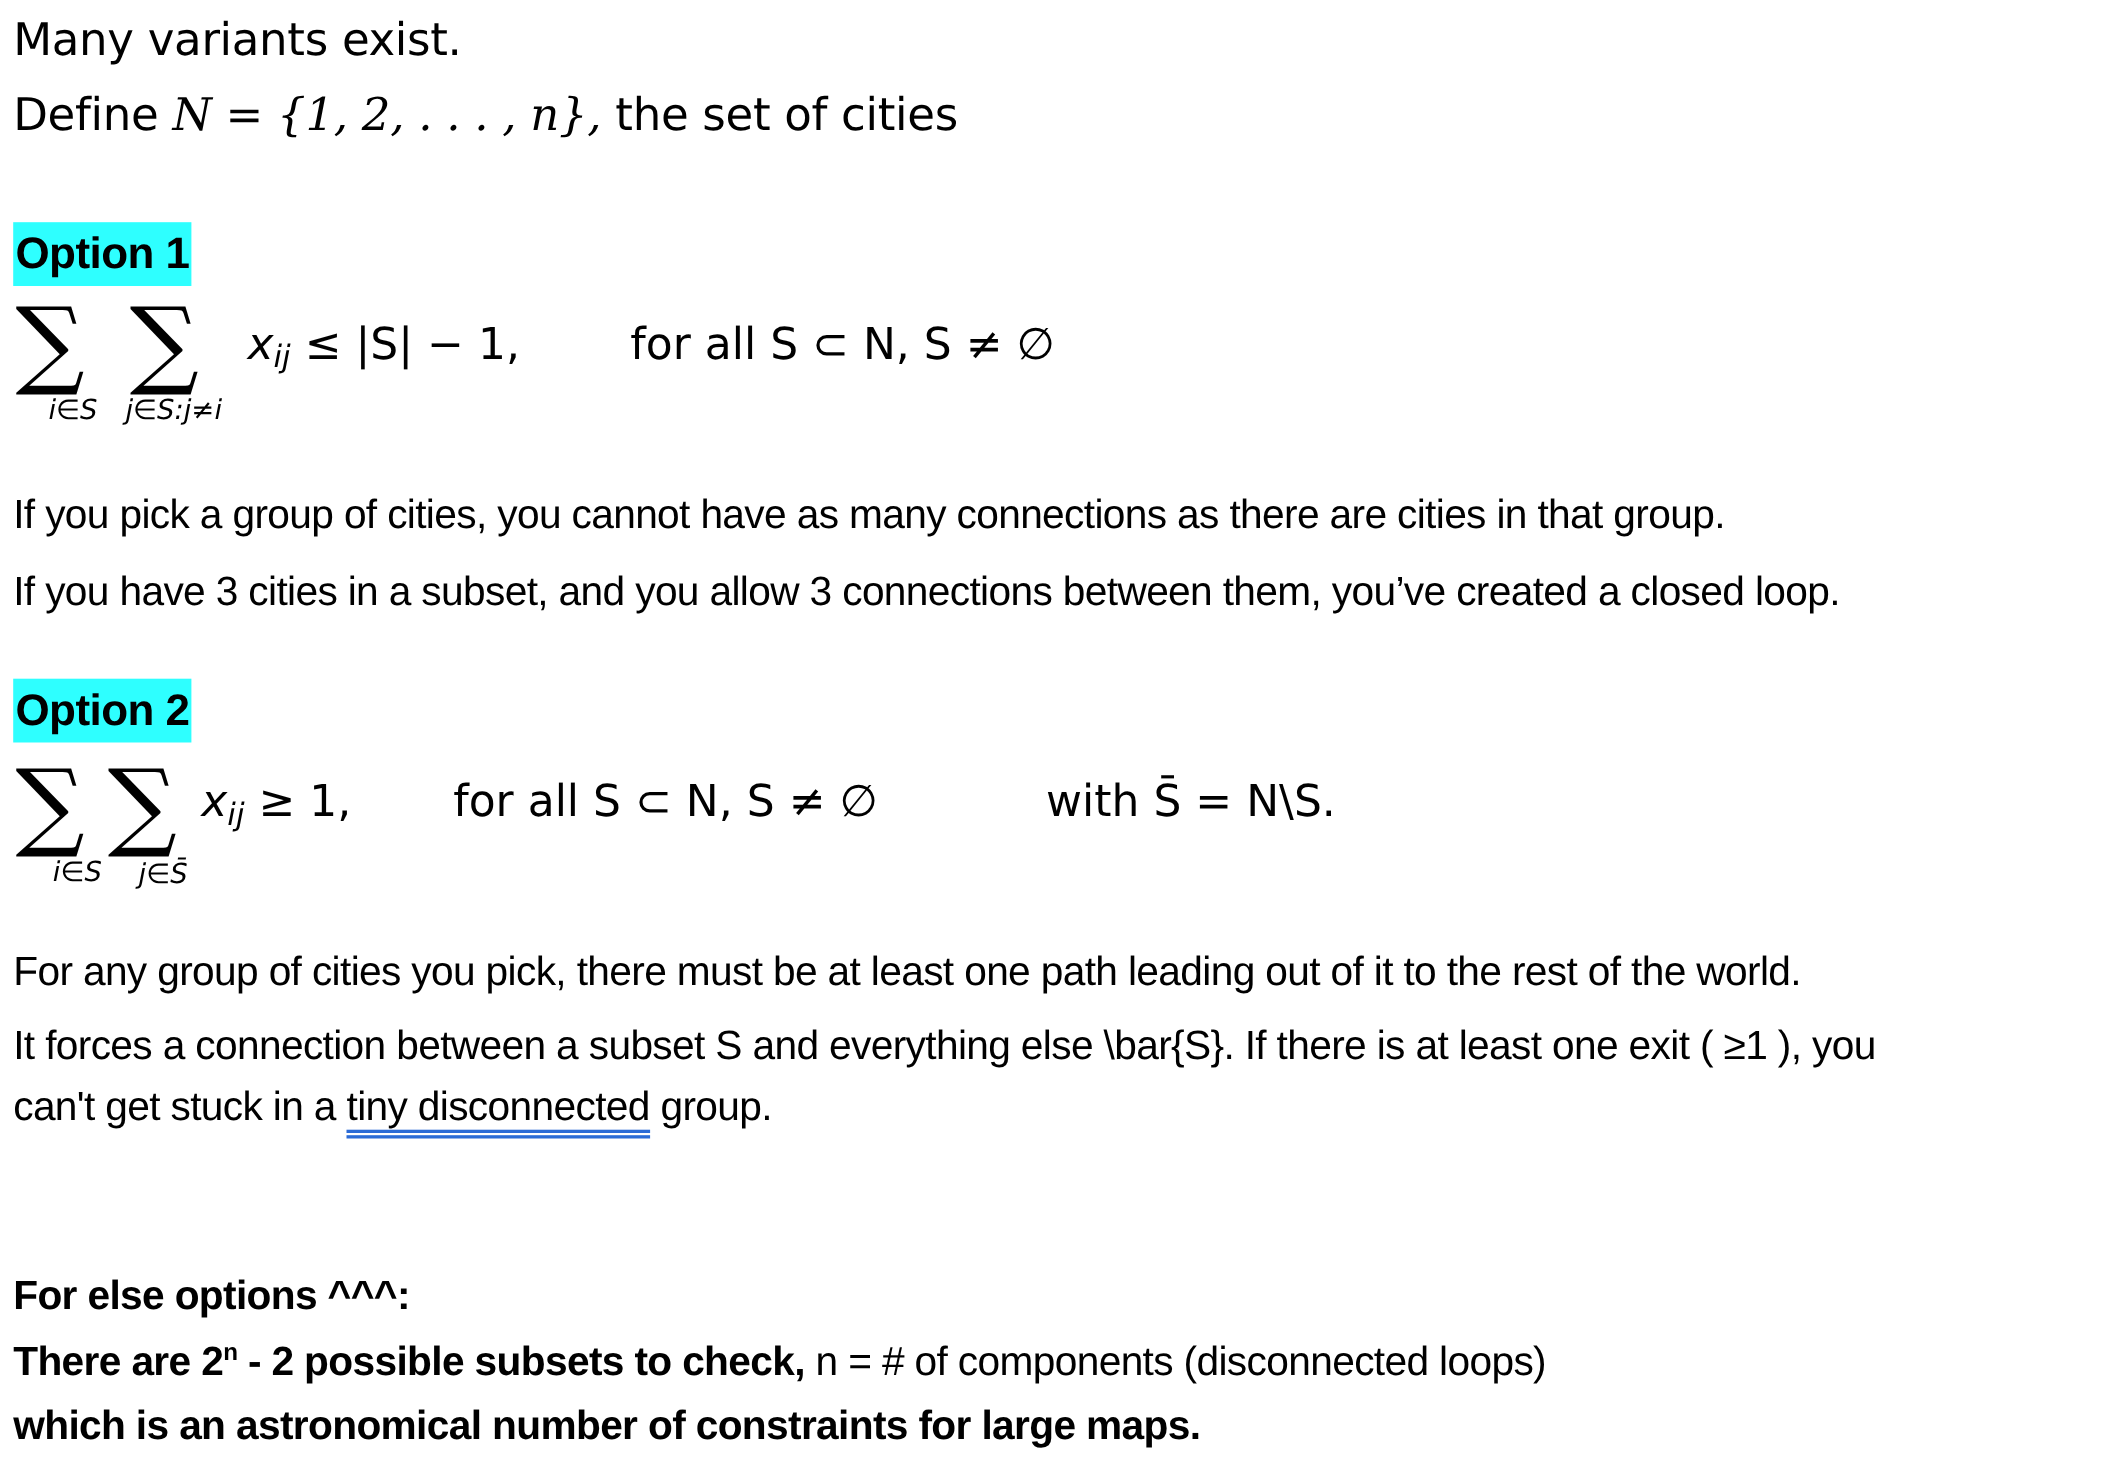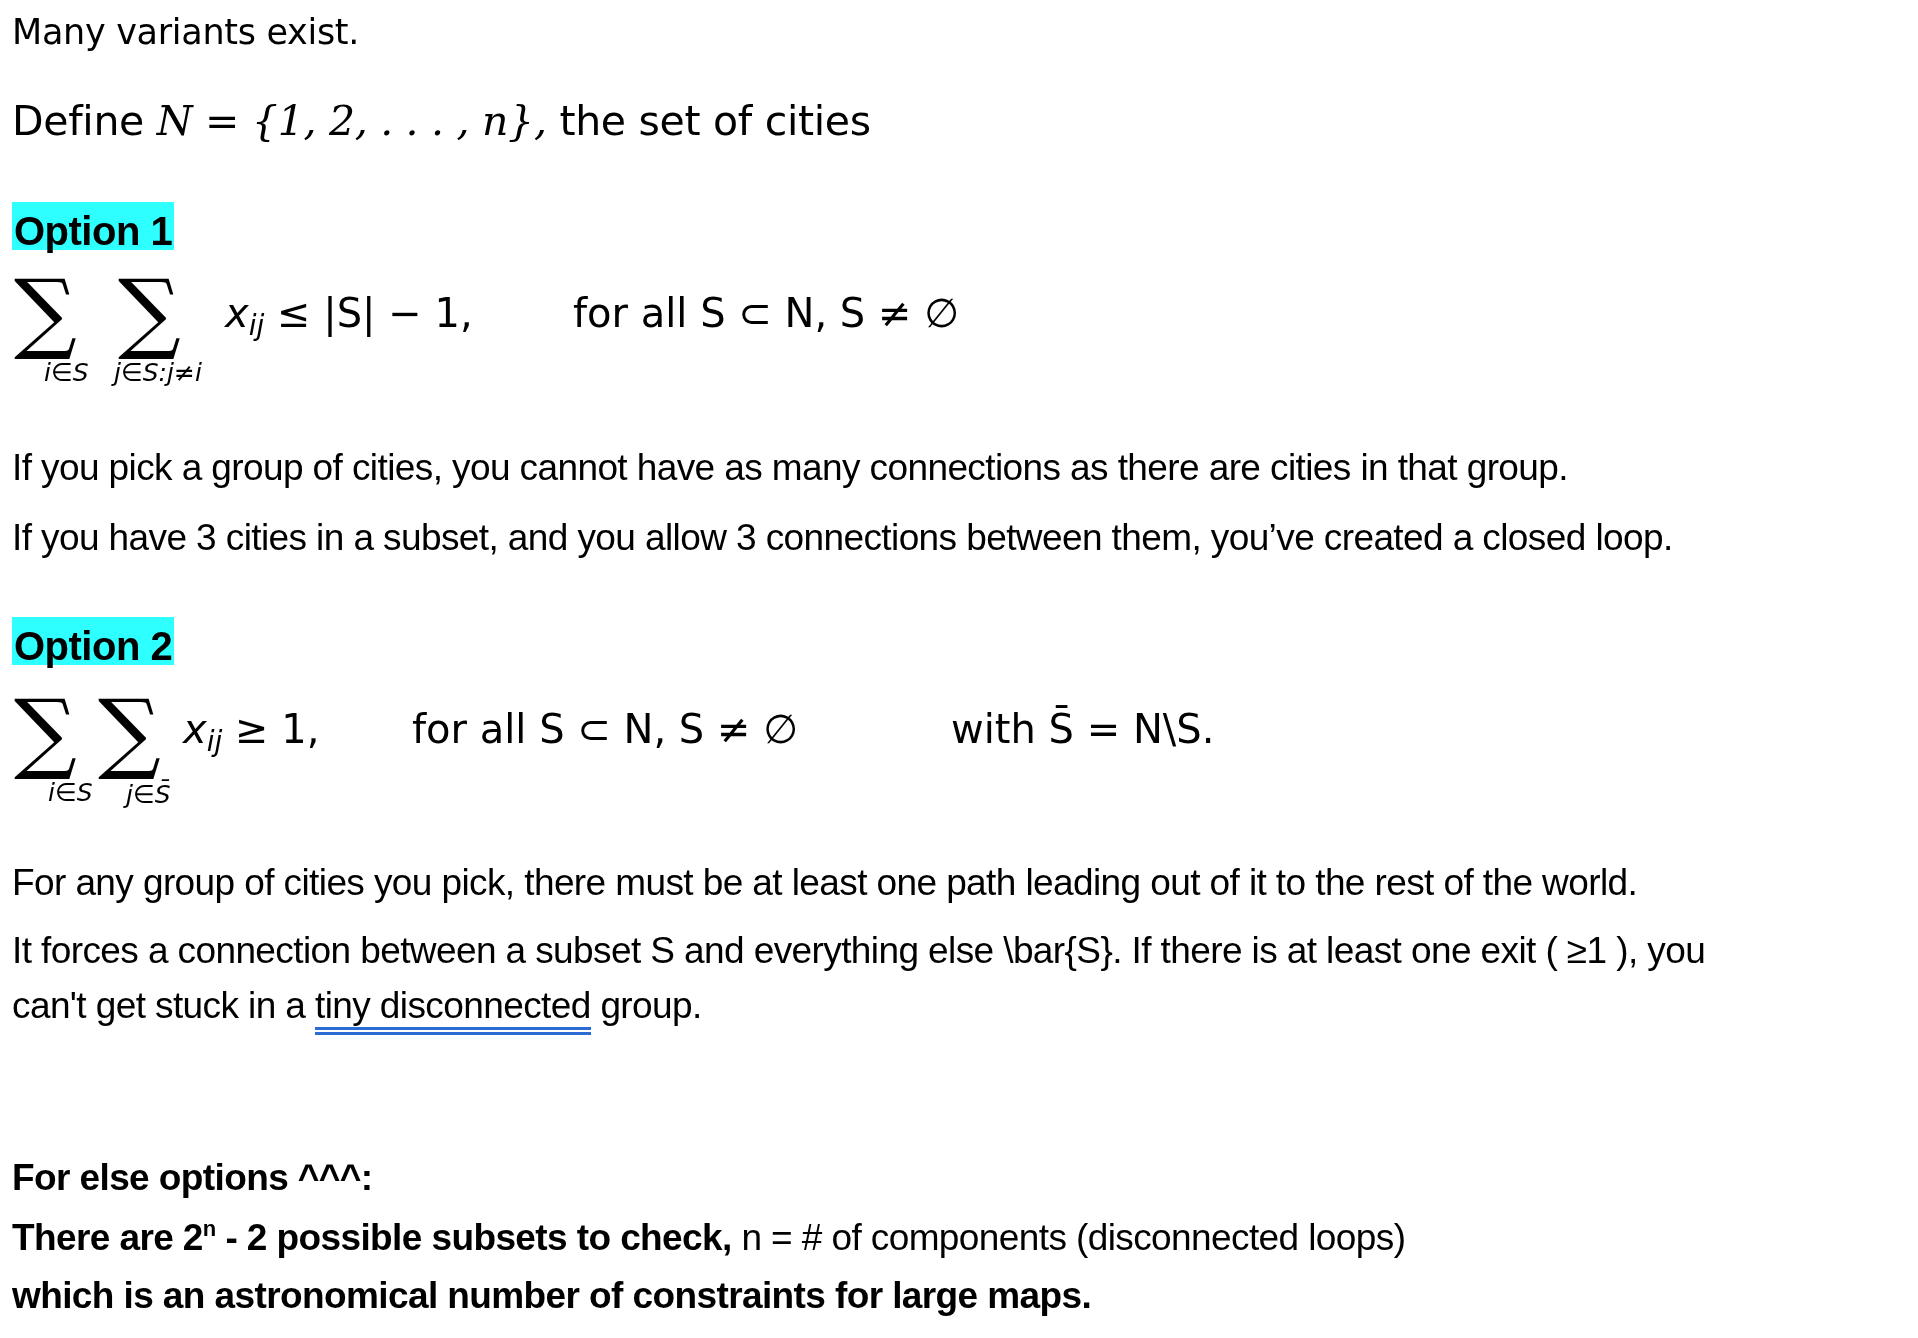--- a/index.html
+++ b/index.html
@@ -1,35 +1,35 @@
 <!DOCTYPE html>
 <html><head>
 <meta charset="utf-8">
 <style>
   html, body { margin:0; padding:0; background:#ffffff; }
   body { width:1918px; height:1338px; position:relative; overflow:hidden; color:#000; }
   .abs { position:absolute; white-space:nowrap; }
   .sans { font-family:"DejaVu Sans", sans-serif; }
   .body { font-family:"Liberation Sans", sans-serif; font-size:37px; letter-spacing:-0.6px; transform-origin:left top; }
   .bold { font-weight:bold; }
-  .hl { background:#2effff; padding:0 2px; font-family:"Liberation Sans", sans-serif; font-weight:bold; font-size:40px; letter-spacing:-0.5px; line-height:58px; height:48px; }
+  .hl { background:#2effff; padding:0 2px; font-family:"Liberation Sans", sans-serif; font-weight:bold; font-size:40px; letter-spacing:-0.5px; line-height:58px; height:58px; }
   .ital { font-style:italic; }
   .sigma { font-family:"DejaVu Serif", serif; font-size:88px; line-height:1; }
   .sub { font-family:"DejaVu Sans", sans-serif; font-style:italic; font-size:25px;margin-left:22px; }
   .math { font-family:"DejaVu Sans", sans-serif; font-size:40px; }
   .xsub { font-size:28px; font-style:italic; vertical-align:-8px; }
   .underline-dbl { position:relative; }
   .underline-dbl::after { content:""; position:absolute; left:0; right:0; bottom:-9px; height:2px; border-top:3px solid #2b6bd6; border-bottom:3px solid #2b6bd6; }
   sup { font-size:22px; vertical-align:14px; line-height:0; }
 </style>
 </head>
 <body>
 
-<div class="abs sans" style="left:12px; top:12px; font-size:35px; letter-spacing:-0.3px;">Many variants exist.</div>
-<div class="abs sans" style="left:12px; top:80px; font-size:41px; letter-spacing:-0.3px;margin-top:17px;">
+<div class="abs sans" style="left:12px; top:12px; font-size:41px; letter-spacing:-0.3px;">Many variants exist.</div>
+<div class="abs sans" style="left:12px; top:80px; font-size:41px; letter-spacing:-0.3px;">
   <span>Define</span>
   <span class="ital" style="font-family:'DejaVu Serif', serif;">N = {1, 2, . . . , n},</span>
   <span>the set of cities</span>
 </div>
 
 <div class="abs hl" style="left:12px; top:202px;">Option 1</div>
 
 <div class="abs sigma" style="left:14px; top:268px;">∑</div>
 <div class="abs sigma" style="left:118px; top:268px;">∑</div>
 <div class="abs sub" style="left:22px; top:358px;">i∈S</div>

